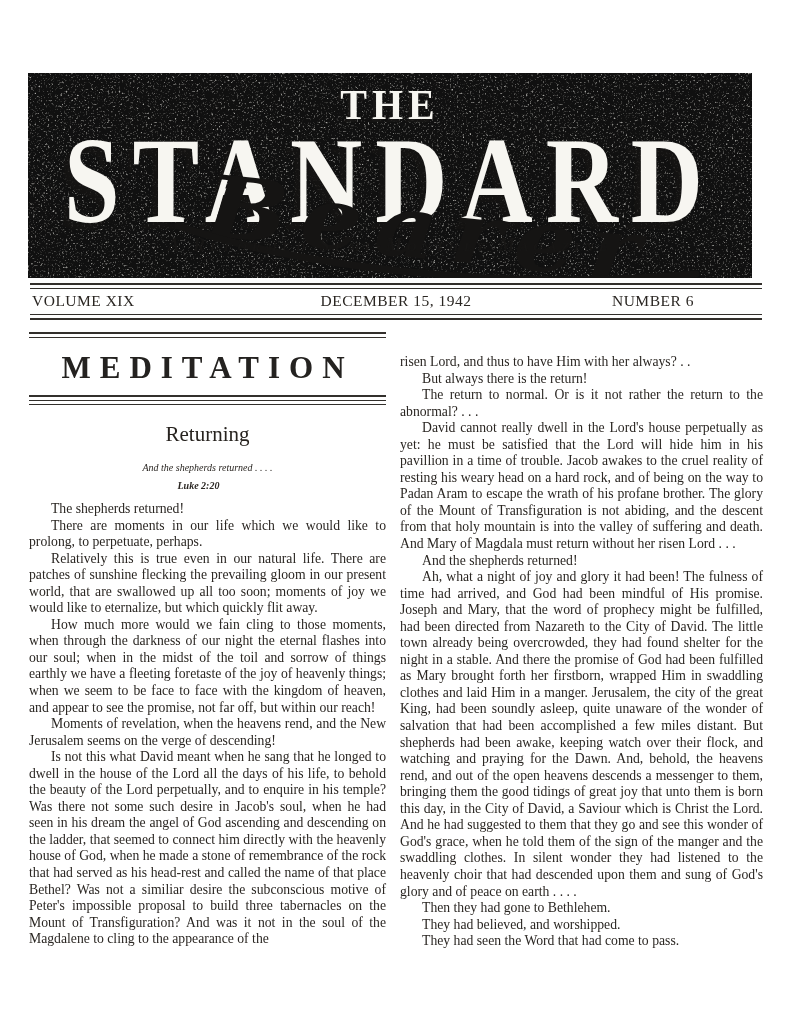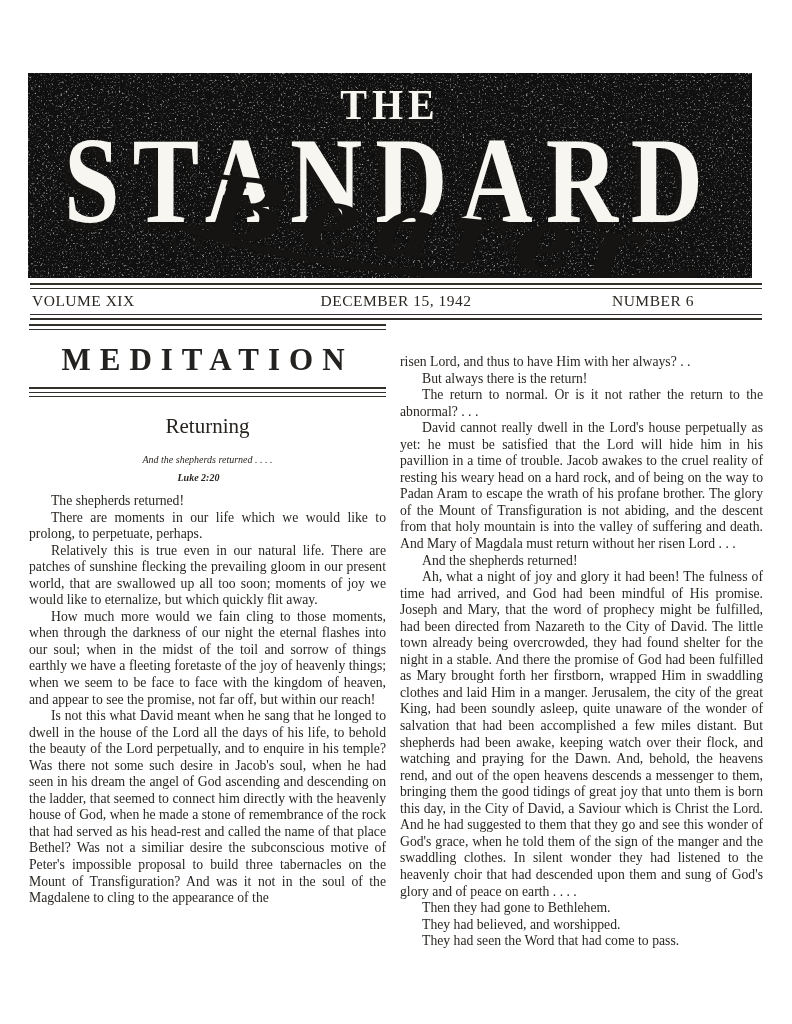--- a/index.html
+++ b/index.html
@@ -81,21 +81,21 @@
 
   
   .columns{
     display:flex;gap:14px;
     padding:2px 29px 0 29px;
     align-items:flex-start;
   }
   .col{width:358px;}
   .col.right{width:364px;}
 
-  .med-head{margin-top:2px;}
+  .med-head{margin-top:10px;}
   .med-title{
     text-align:center;
     font-weight:bold;font-size:31px;letter-spacing:9px;
     margin:12px 0 9px 0;
     color:#242220;
   }
   .med-head .rules3{margin-bottom:0;}
 
   .art-title{
     text-align:center;font-size:21px;font-weight:400;
@@ -175,20 +175,21 @@
 
       <div class="verse">
         <div class="vq">And the shepherds returned . . . .</div>
         <div class="vr">Luke 2:20</div>
       </div>
 
       <p class="body">The shepherds returned!</p>
       <p class="body">There are moments in our life which we would like to prolong, to perpetuate, perhaps.</p>
       <p class="body">Relatively this is true even in our natural life. There are patches of sunshine flecking the prevailing gloom in our present world, that are swallowed up all too soon; moments of joy we would like to eternalize, but which quickly flit away.</p>
       <p class="body">How much more would we fain cling to those moments, when through the darkness of our night the eternal flashes into our soul; when in the midst of the toil and sorrow of things earthly we have a fleeting foretaste of the joy of heavenly things; when we seem to be face to face with the kingdom of heaven, and appear to see the promise, not far off, but within our reach!</p>
+      <p class="body">Moments of revelation, when the heavens rend, and the New Jerusalem seems on the verge of descending!</p>
       <p class="body">Is not this what David meant when he sang that he longed to dwell in the house of the Lord all the days of his life, to behold the beauty of the Lord perpetually, and to enquire in his temple? Was there not some such desire in Jacob's soul, when he had seen in his dream the angel of God ascending and descending on the ladder, that seemed to connect him directly with the heavenly house of God, when he made a stone of remembrance of the rock that had served as his head-rest and called the name of that place Bethel? Was not a similiar desire the subconscious motive of Peter's impossible proposal to build three tabernacles on the Mount of Transfiguration? And was it not in the soul of the Magdalene to cling to the appearance of the</p>
     </div>
 
     <div class="col right">
       <p class="body cont">risen Lord, and thus to have Him with her always? . .</p>
       <p class="body">But always there is the return!</p>
       <p class="body">The return to normal. Or is it not rather the return to the abnormal? . . .</p>
       <p class="body">David cannot really dwell in the Lord's house perpetually as yet: he must be satisfied that the Lord will hide him in his pavillion in a time of trouble. Jacob awakes to the cruel reality of resting his weary head on a hard rock, and of being on the way to Padan Aram to escape the wrath of his profane brother. The glory of the Mount of Transfiguration is not abiding, and the descent from that holy mountain is into the valley of suffering and death. And Mary of Magdala must return without her risen Lord . . .</p>
       <p class="body">And the shepherds returned!</p>
       <p class="body">Ah, what a night of joy and glory it had been! The fulness of time had arrived, and God had been mindful of His promise. Joseph and Mary, that the word of prophecy might be fulfilled, had been directed from Nazareth to the City of David. The little town already being overcrowded, they had found shelter for the night in a stable. And there the promise of God had been fulfilled as Mary brought forth her firstborn, wrapped Him in swaddling clothes and laid Him in a manger. Jerusalem, the city of the great King, had been soundly asleep, quite unaware of the wonder of salvation that had been accomplished a few miles distant. But shepherds had been awake, keeping watch over their flock, and watching and praying for the Dawn. And, behold, the heavens rend, and out of the open heavens descends a messenger to them, bringing them the good tidings of great joy that unto them is born this day, in the City of David, a Saviour which is Christ the Lord. And he had suggested to them that they go and see this wonder of God's grace, when he told them of the sign of the manger and the swaddling clothes. In silent wonder they had listened to the heavenly choir that had descended upon them and sung of God's glory and of peace on earth . . . .</p>

